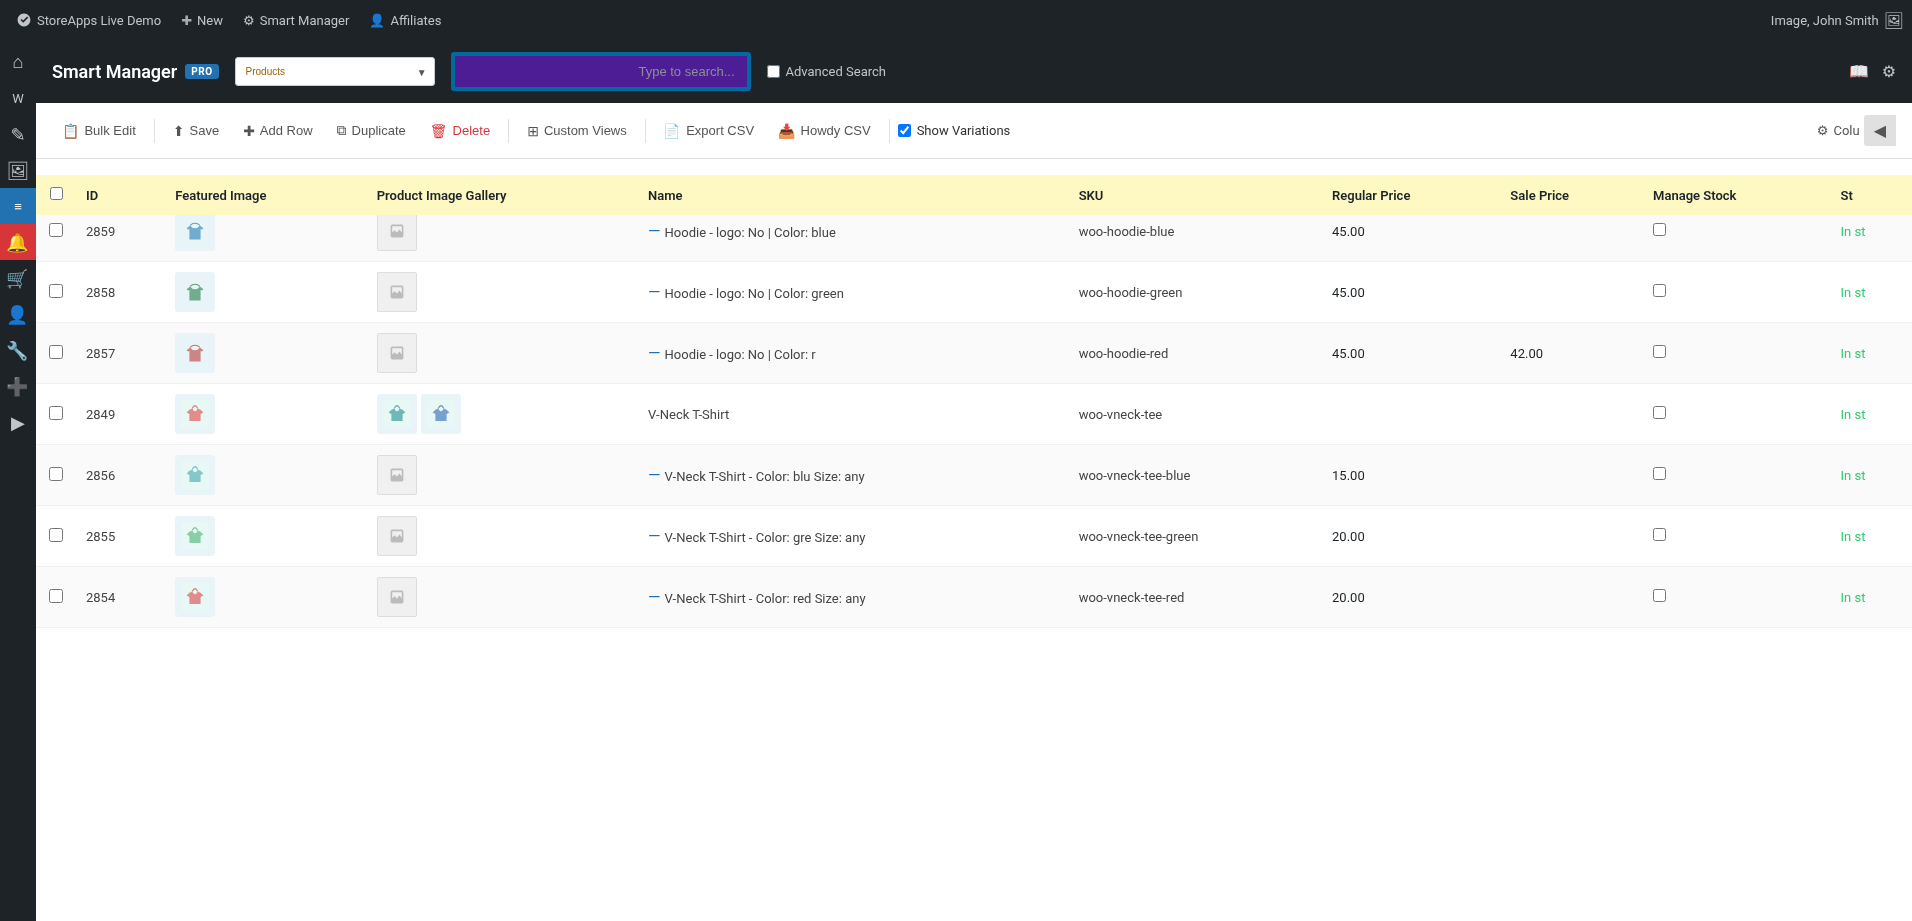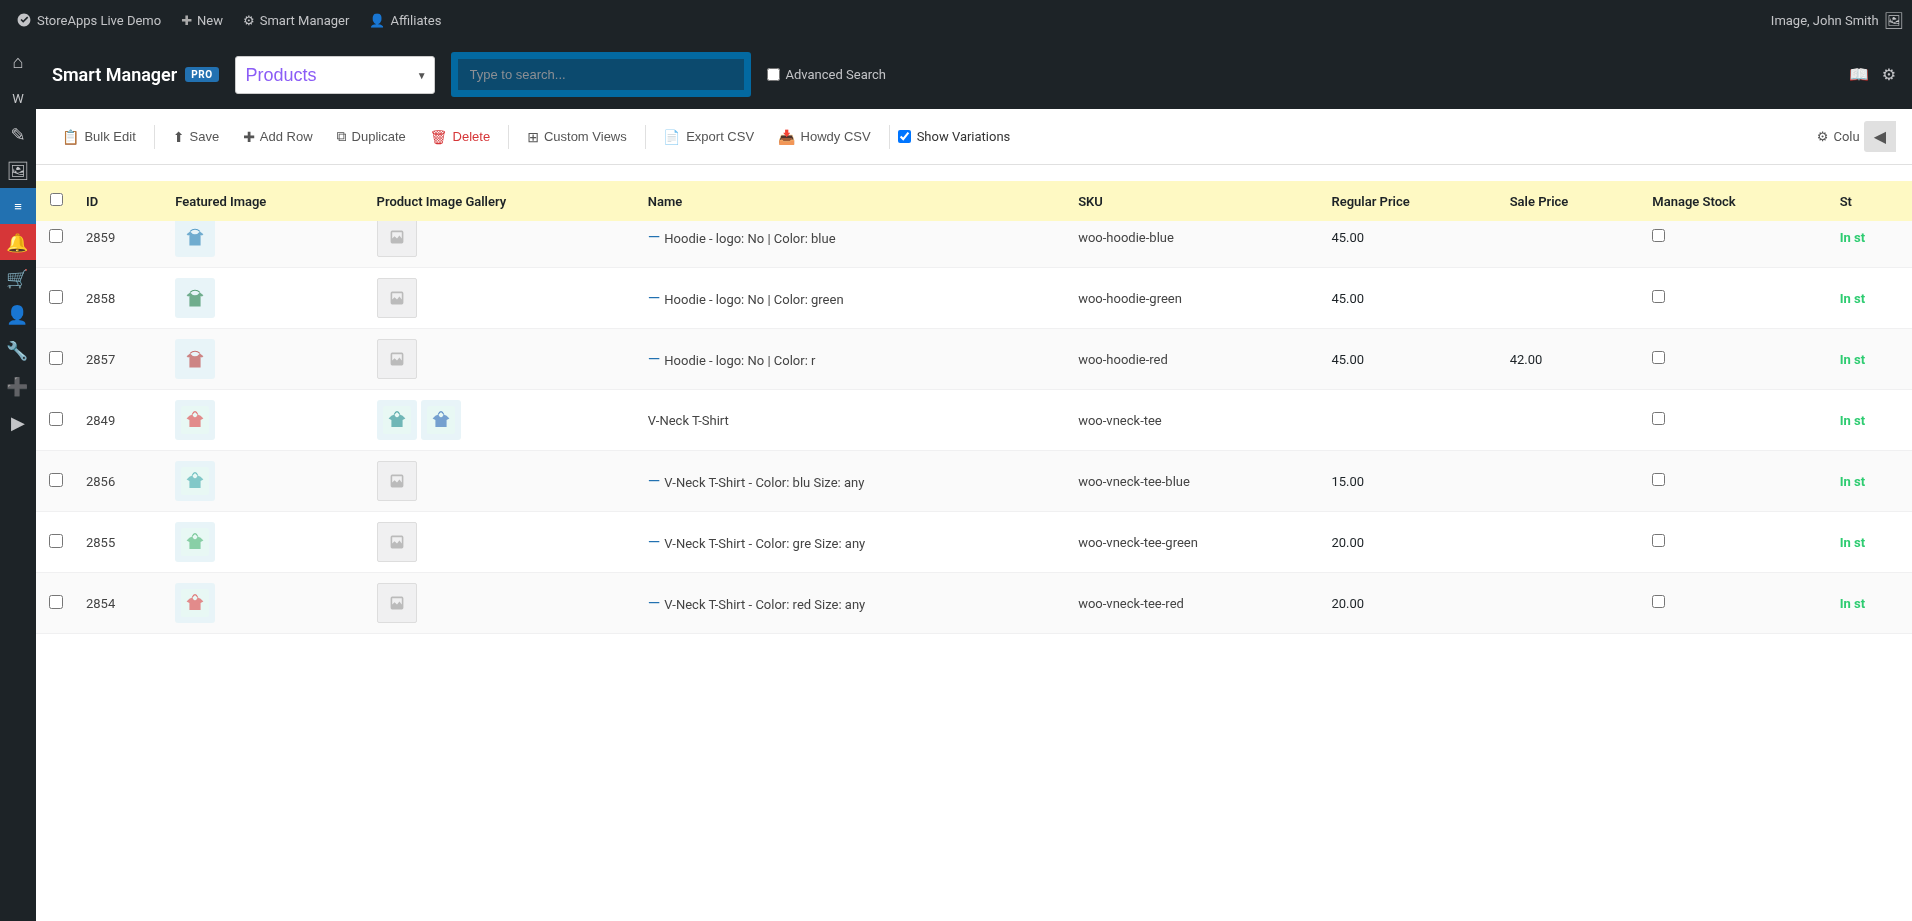--- a/index.html
+++ b/index.html
@@ -64,30 +64,30 @@
     }
     .pro-badge {
       background: #2271b1; color: #fff; font-size: 10px; font-weight: 700;
       padding: 2px 6px; border-radius: 3px; letter-spacing: 0.5px;
     }
     .sm-select-wrapper {
       position: relative;
     }
     .sm-select {
       background: #fff; border: 1px solid #ccc; border-radius: 3px;
-      padding: 8px 28px 8px 10px; font-size: 18px; color: #8b5cf6;
+      padding: 8px 28px 8px 10px; font-size: 10px; color: #a16207;
       appearance: none; cursor: pointer; min-width: 200px;
     }
     .sm-select-arrow {
       position: absolute; right: 8px; top: 50%; transform: translateY(-50%);
       color: #555; pointer-events: none; font-size: 10px;
     }
     .sm-search {
-      background: #0c4a6e; border: 7px solid #0369a1; border-radius: 3px;
-      padding: 8px 12px; font-size: 13px; color: #c3c4c7; width: 300px;
+      background: #4c1d95; border: 4px solid #0369a1; border-radius: 3px;
+      padding: 8px 12px; font-size: 13px; color: #c3c4c7; width: 300px; text-align: right;
     }
     .sm-search::placeholder { color: #8c8f94; }
     .advanced-search {
       display: flex; align-items: center; gap: 6px; color: #c3c4c7; font-size: 13px; cursor: pointer;
     }
     .sm-header .spacer { flex: 1; }
     .sm-header-icons { display: flex; gap: 12px; align-items: center; }
     .sm-header-icon { color: #c3c4c7; cursor: pointer; font-size: 16px; }
 
     
@@ -147,21 +147,21 @@
       background: #e8f4f8; overflow: hidden;
     }
     .product-img svg { width: 28px; height: 28px; }
     .img-placeholder {
       width: 40px; height: 40px; background: #f0f0f1; border: 1px solid #ddd;
       display: flex; align-items: center; justify-content: center;
       border-radius: 2px; color: #aaa; font-size: 16px;
     }
     .gallery-imgs { display: flex; gap: 4px; }
     .variation-dash { color: #2271b1; font-size: 16px; margin-right: 4px; }
-    .status-in-stock { color: #2ecc71; font-weight: 700; margin-top: 20px; }
+    .status-in-stock { color: #2ecc71; font-weight: 400; margin-top: 20px; }
     .checkbox-cell input[type="checkbox"] { width: 14px; height: 14px; cursor: pointer; }
     .price { color: #1d2327; }
 
     
     .sm-table-wrapper::-webkit-scrollbar { height: 8px; width: 8px; }
     .sm-table-wrapper::-webkit-scrollbar-track { background: #f1f1f1; }
     .sm-table-wrapper::-webkit-scrollbar-thumb { background: #c1c1c1; border-radius: 4px; }
   </style>
 </head>
 <body>

